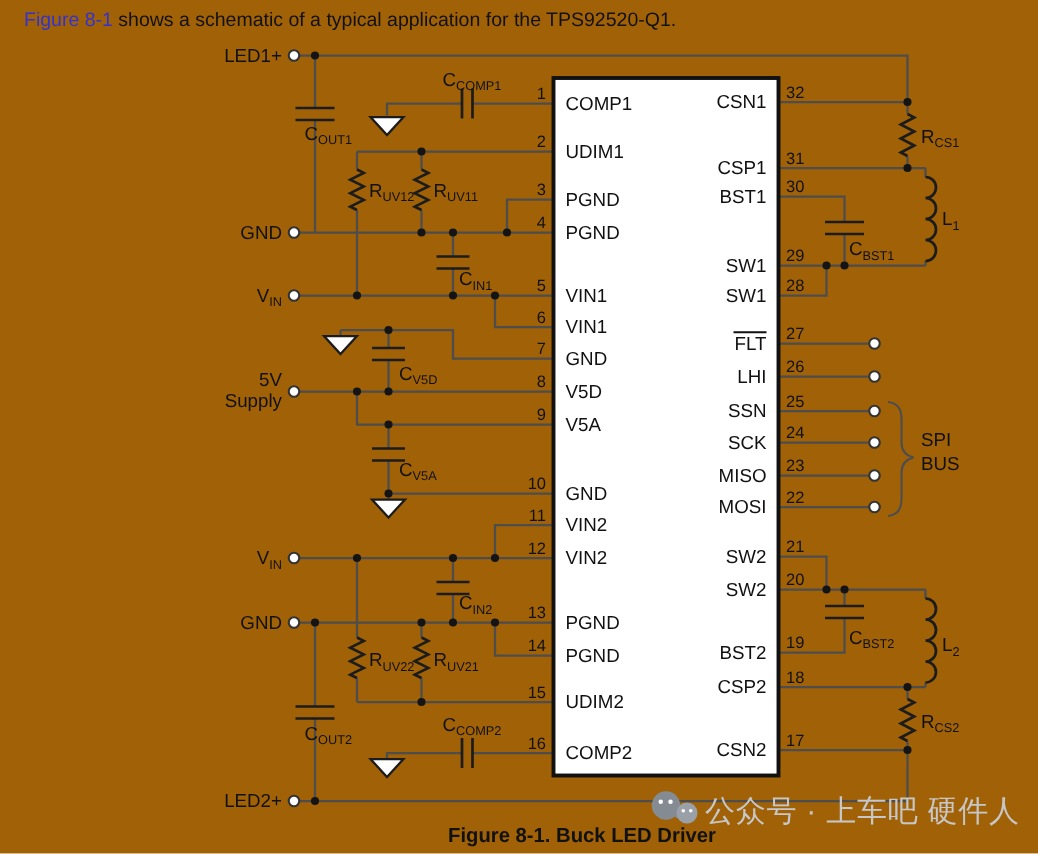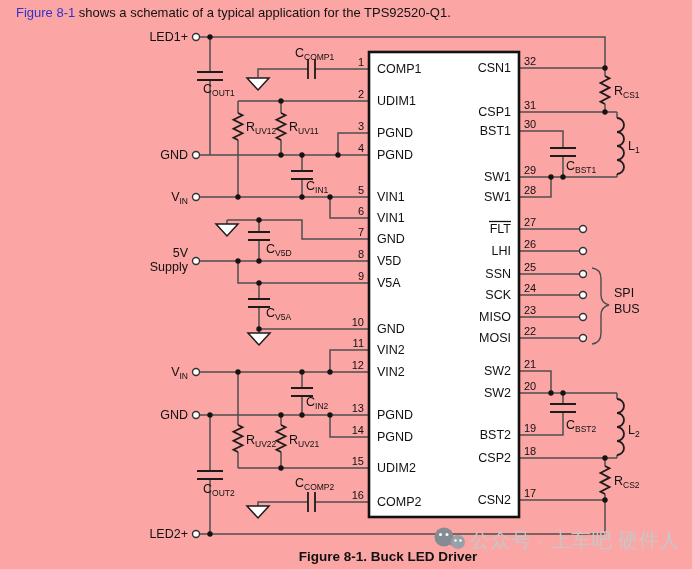--- a/index.html
+++ b/index.html
@@ -1,16 +1,16 @@
 <!DOCTYPE html>
 <html><head>
 <meta charset="utf-8">
 <style>
   html,body{margin:0;padding:0;background:#ffffff;}
-  #stage{position:relative;width:692px;height:569px;background:#fca5a5;overflow:hidden;
+  #stage{position:relative;width:692px;height:569px;background:#a16207;overflow:hidden;
          font-family:"Liberation Sans",sans-serif;}
   svg text{font-family:"Liberation Sans",sans-serif;fill:#111;}
   .pin-name{font-size:12.5px;}
   .pin-num{font-size:11px;}
   .term-label{font-size:12.5px;}
   .comp-main{font-size:12.5px;}
   .comp-sub{font-size:8.5px;}
   .spi-label{font-size:12.5px;}
   .intro-text{font-size:13px;}
   .caption-text{font-size:13.5px;font-weight:bold;}

